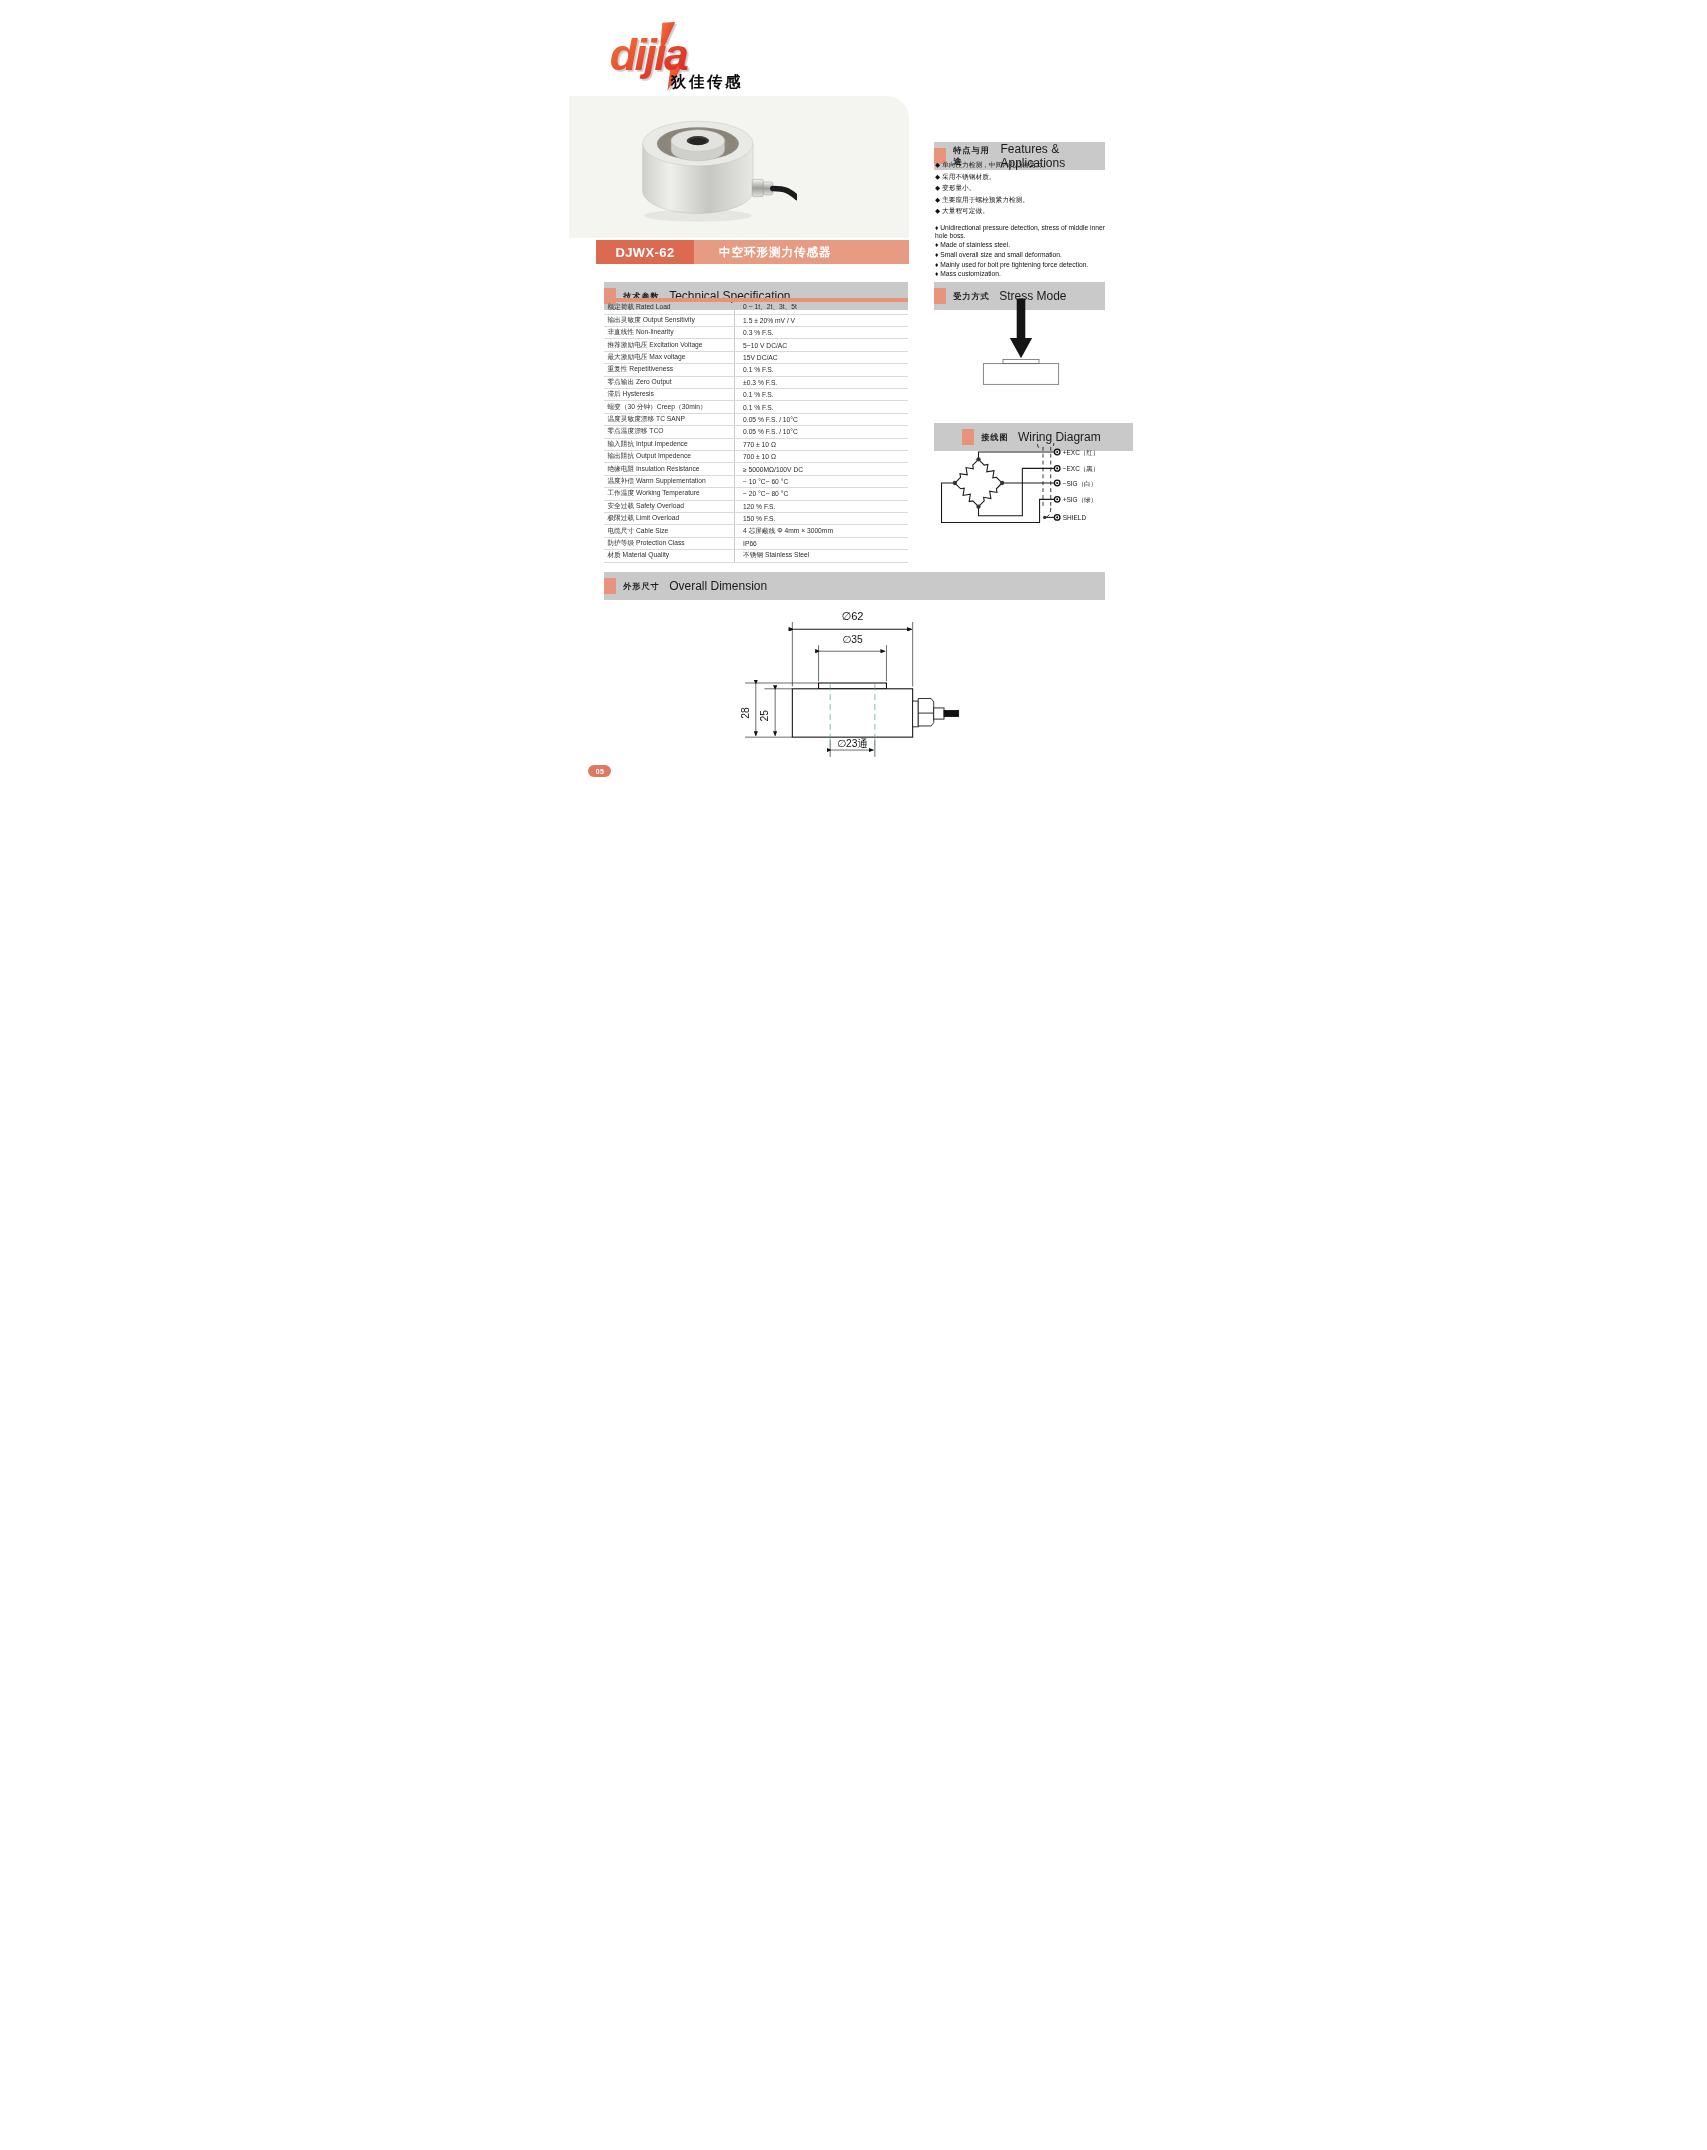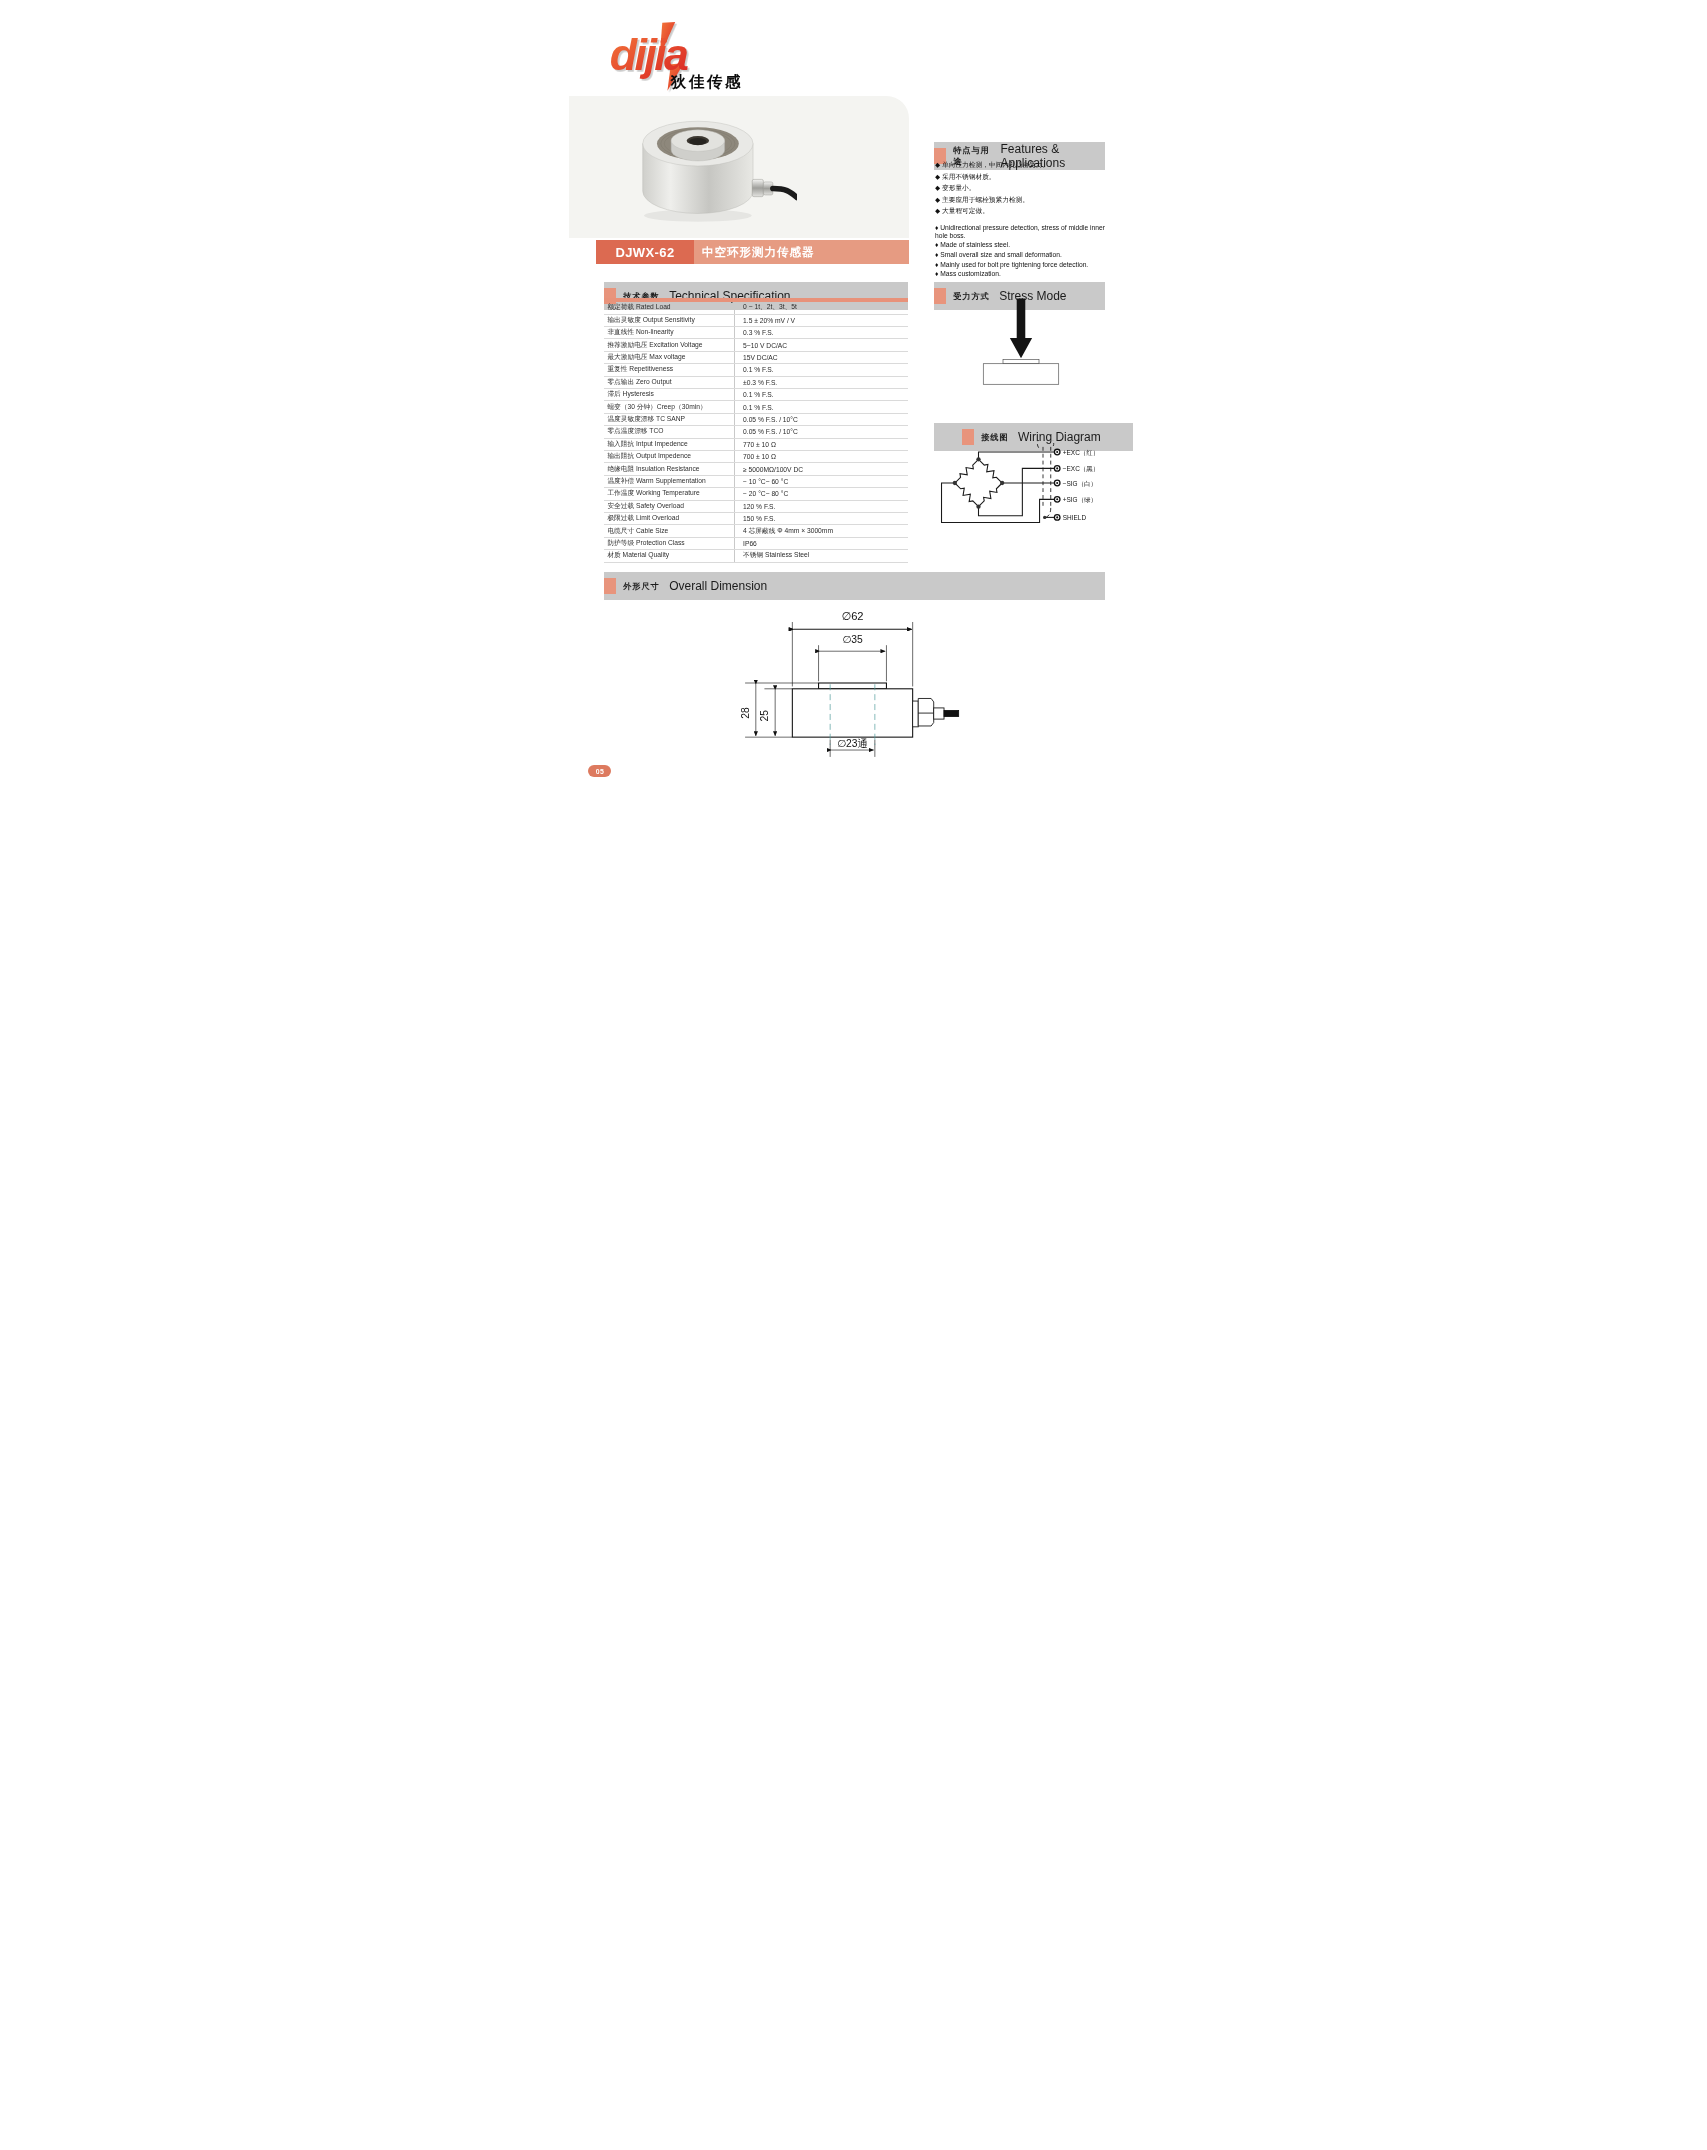--- a/index.html
+++ b/index.html
@@ -12,21 +12,21 @@
   
   .photo-panel{position:absolute;left:0;top:96px;width:340px;height:142px;
     background:#f4f4f1;border-top-right-radius:22.4px;}
   .photo-panel svg{position:absolute;left:47px;top:11.2px;}
 
   
   .title-bar{position:absolute;left:27px;top:240px;width:313px;height:24px;display:flex;}
   .title-model{width:98px;background:#dc6a51;color:#fff;display:flex;align-items:center;justify-content:center;
     font-size:13px;font-weight:bold;letter-spacing:0.4px;}
   .title-name{flex:1;background:#e69b82;color:#fff;display:flex;align-items:center;
-    font-size:11.6px;font-weight:bold;padding-left:8px;letter-spacing:0.9px;}
+    font-size:11.6px;font-weight:bold;padding-left:25px;letter-spacing:0.9px;}
 
   
   .sec-header{position:absolute;height:28px;background:#c9c9c9;display:flex;align-items:center;}
   .sec-header .chip{width:11.6px;height:16px;background:#e8947c;flex:none;}
   .sec-header .cn{font-size:8.2px;font-weight:bold;color:#1b1b1b;margin-left:7.7px;letter-spacing:0.9px;}
   .sec-header .en{font-size:12px;color:#1b1b1b;margin-left:9.5px;}
   #hdr-features{left:365px;top:142px;width:171px;}
   #hdr-spec{left:35px;top:282px;width:304px;}
   #hdr-stress{left:365px;top:282px;width:171px;}
   #hdr-wiring{left:365px;top:423px;width:171px;padding-left:28px;}

